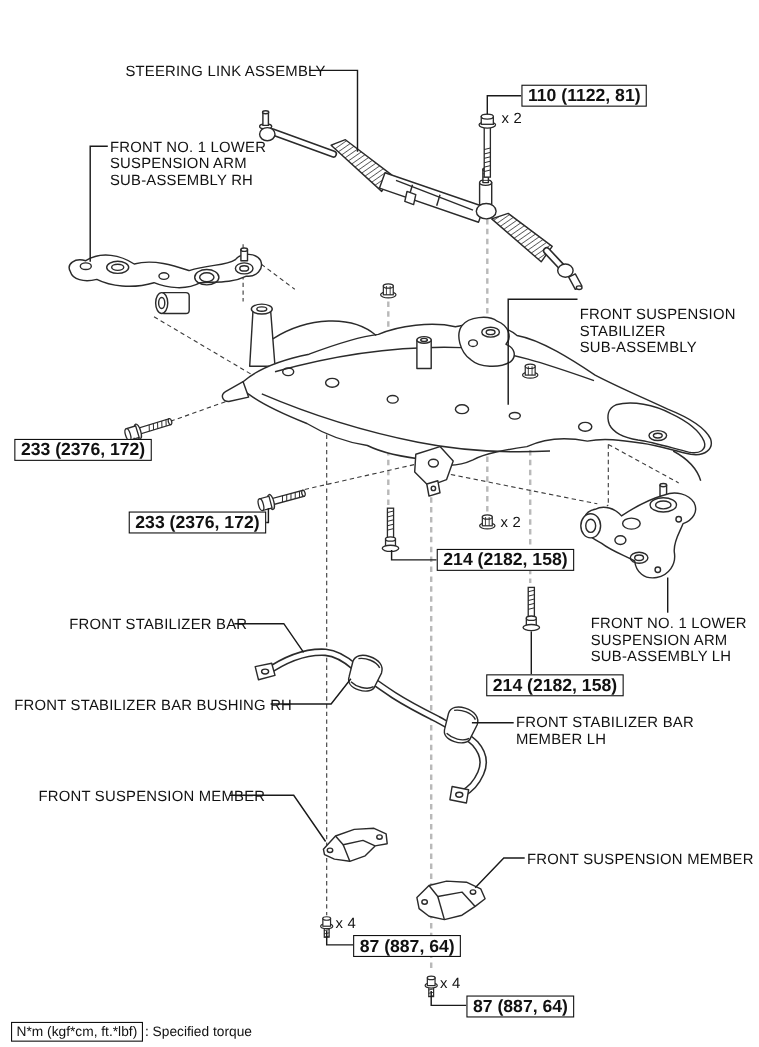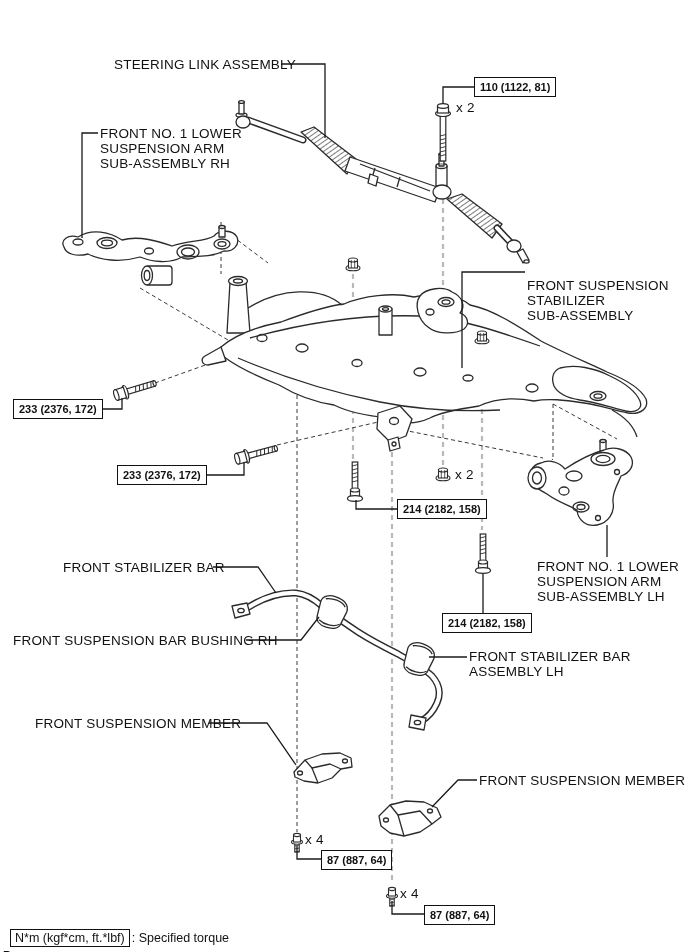--- a/index.html
+++ b/index.html
@@ -2,21 +2,21 @@
 <html><head>
 <meta charset="utf-8">
 <style>
   html,body{margin:0;padding:0;background:#fff;}
   #page{position:relative;width:690px;height:952px;background:#fff;overflow:hidden;
         font-family:"Liberation Sans", sans-serif;color:#111;margin-top:16px;}
   #art{position:absolute;left:0;top:0;}
   .lbl{position:absolute;font-size:13.5px;line-height:15px;letter-spacing:.2px;
        white-space:nowrap;color:#111;}
   .tqbox{position:absolute;border:1.6px solid #111;background:#fff;
-         font-size:11px;font-weight:bold;line-height:15px;padding:1.5px 5px;
+         font-size:16px;font-weight:bold;line-height:15px;padding:1.5px 5px;
          white-space:nowrap;color:#111;}
   .legend{position:absolute;display:flex;align-items:center;font-size:12.5px;}
   .legend-box{border:1.4px solid #111;padding:1px 4px;background:#fff;white-space:nowrap;}
   .legend-text{margin-left:2px;white-space:nowrap;}
   .pmark{position:absolute;font-size:12px;font-weight:bold;}
 </style>
 </head>
 <body>
 
 <div id="page">
@@ -341,25 +341,25 @@
 </div>
 
 <div class="lbl" style="left:537px;top:543px">
   <div>FRONT NO. 1 LOWER</div>
   <div>SUSPENSION ARM</div>
   <div>SUB-ASSEMBLY LH</div>
 </div>
 
 <div class="lbl" style="left:63px;top:544px">FRONT STABILIZER BAR</div>
 
-<div class="lbl" style="left:13px;top:617px">FRONT SUSPENSION BAR BUSHING RH</div>
+<div class="lbl" style="left:13px;top:617px">FRONT STABILIZER BAR BUSHING RH</div>
 
 <div class="lbl" style="left:469px;top:633px">
   <div>FRONT STABILIZER BAR</div>
-  <div>ASSEMBLY LH</div>
+  <div>MEMBER LH</div>
 </div>
 
 <div class="lbl" style="left:35px;top:700px">
   <div>FRONT SUSPENSION MEMBER</div>
 </div>
 
 <div class="lbl" style="left:479px;top:757px">
   <div>FRONT SUSPENSION MEMBER</div>
 </div>
 

